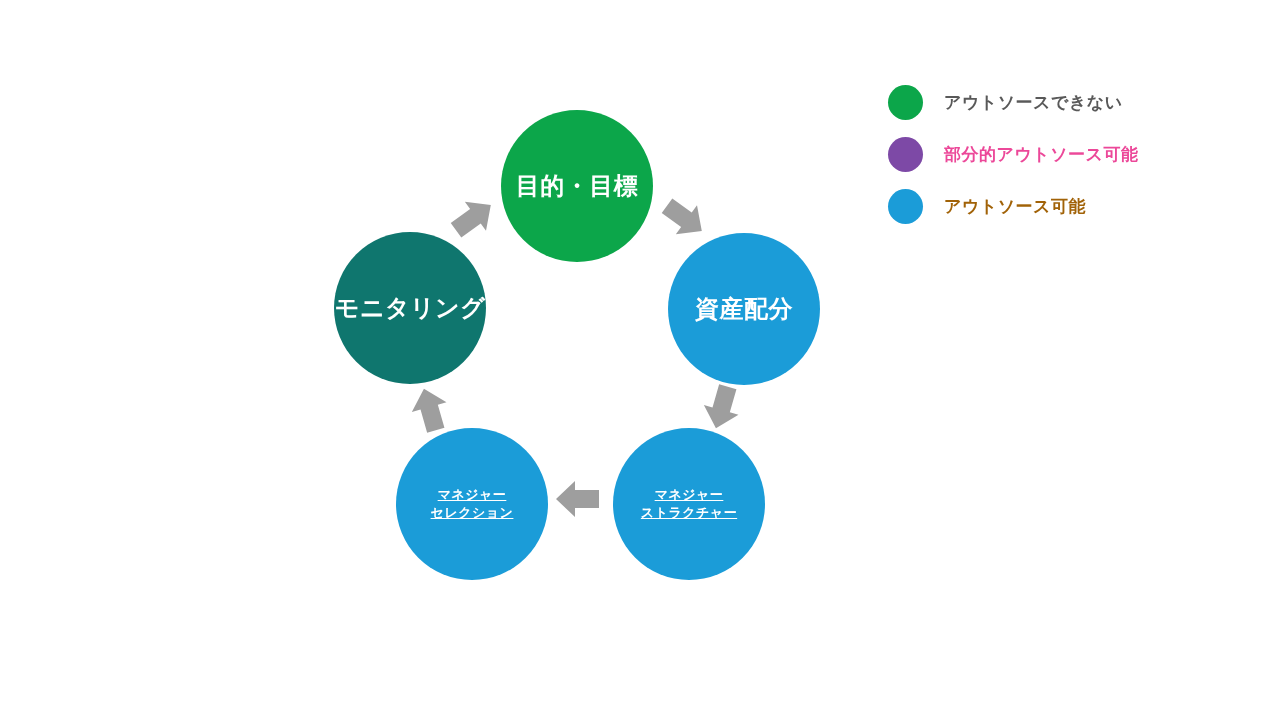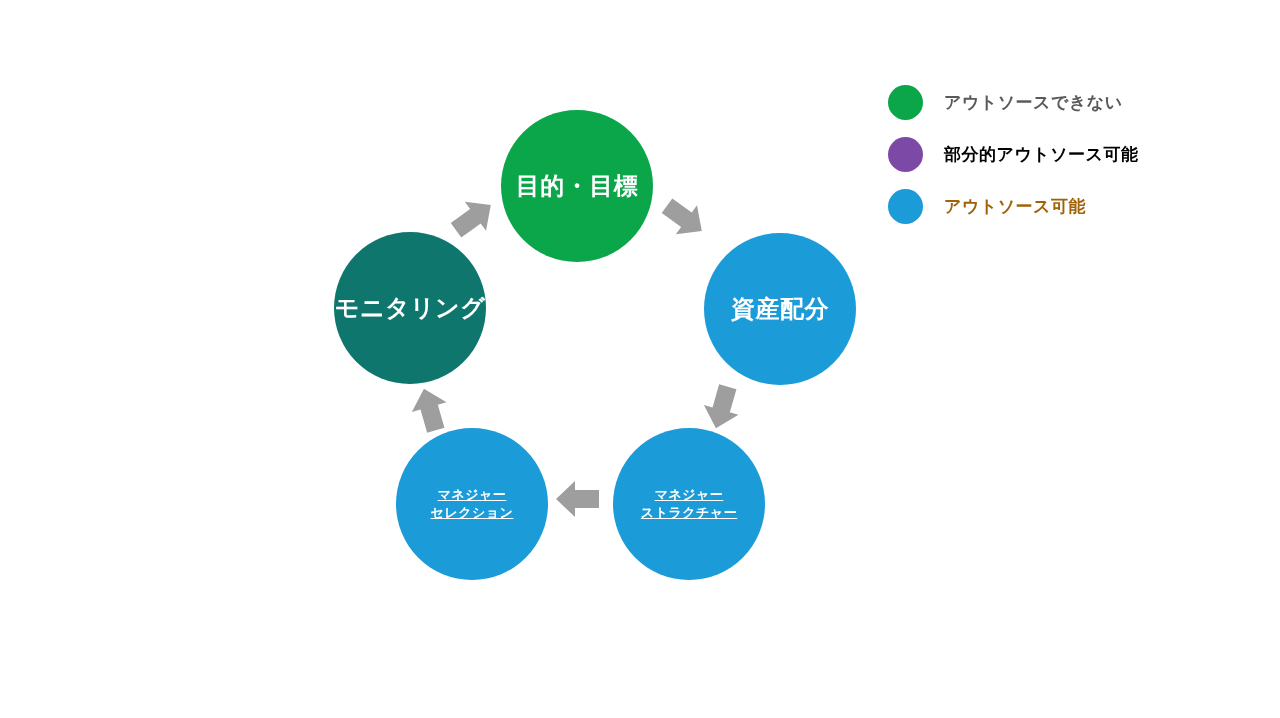--- a/index.html
+++ b/index.html
@@ -31,21 +31,21 @@
     color: #ffffff;
     font-weight: bold;
     white-space: pre-line;
     line-height: 1.3;
     letter-spacing: 0.5px;
   }
   .node-single .node-label { font-size: 24px; }
   .node-double .node-label { font-size: 13px; line-height: 1.4; text-decoration: underline; }
 
   .node-goals             { left: 501px; top: 110px; }
-  .node-asset-allocation  { left: 704px; top: 233px; }
+  .node-asset-allocation  { left: 668px; top: 233px; }
   .node-manager-structure { left: 613px; top: 428px; }
   .node-manager-selection { left: 396px; top: 428px; }
   .node-monitoring        { left: 334px; top: 232px; }
 
   
   .arrow {
     position: absolute;
     width: 56px; height: 56px;
     overflow: visible;
   }
@@ -85,21 +85,21 @@
 
 <div class="canvas">
 
   <div class="legend">
     <div class="legend-row">
       <span class="legend-dot" style="background-color: rgb(12, 166, 74);"></span>
       <span class="legend-label" style="color: rgb(89, 89, 89);">アウトソースできない</span>
     </div>
     <div class="legend-row">
       <span class="legend-dot" style="background-color: rgb(125, 73, 166);"></span>
-      <span class="legend-label" style="color: #000000; font-family: Liberation Serif, serif;">部分的アウトソース可能</span>
+      <span class="legend-label" style="color: #ec4899; font-family: Liberation Serif, serif;">部分的アウトソース可能</span>
     </div>
     <div class="legend-row">
       <span class="legend-dot" style="background-color: rgb(27, 156, 216);"></span>
       <span class="legend-label" style="color: #a16207;">アウトソース可能</span>
     </div>
   </div>
 
   <div class="node node-single node-goals" style="background-color: rgb(12, 166, 74);">
     <span class="node-label">目的・目標</span>
   </div>

